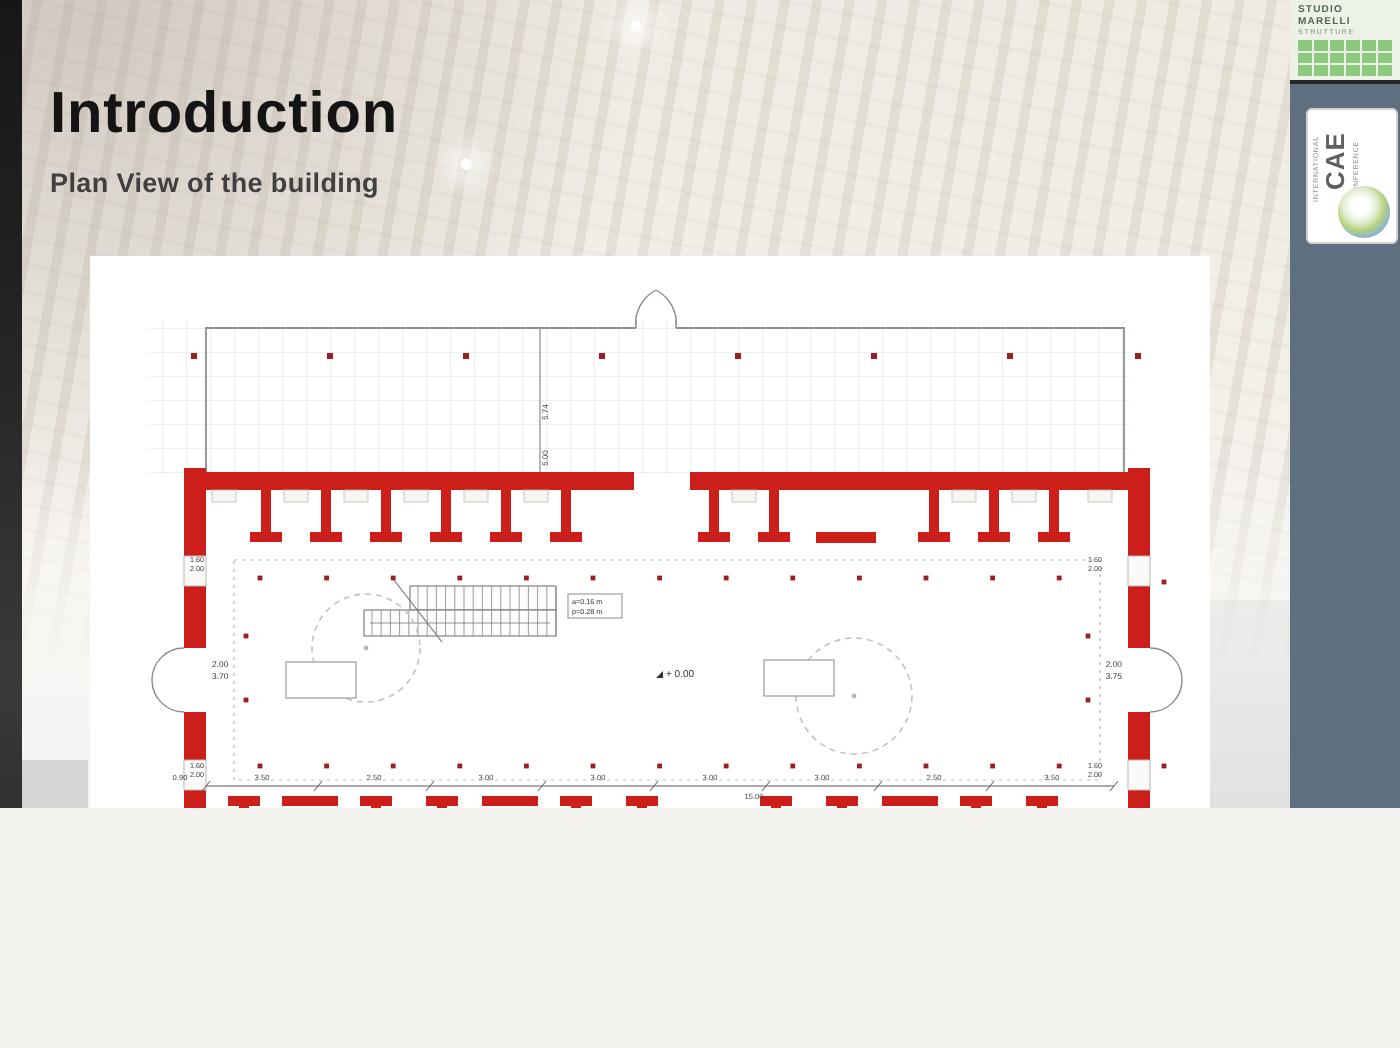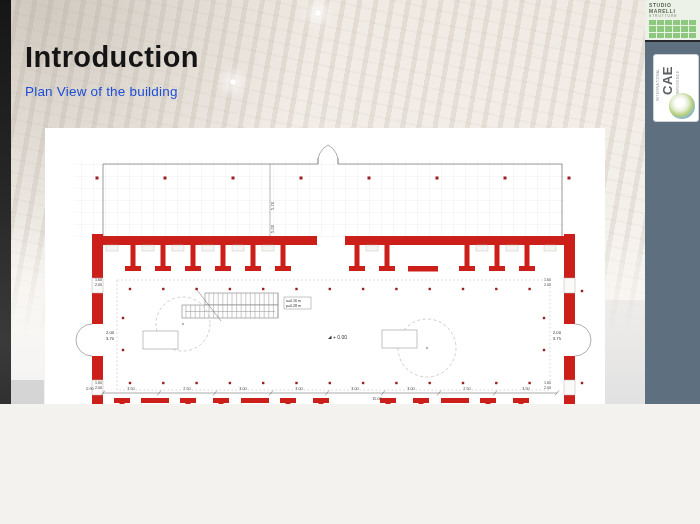--- a/index.html
+++ b/index.html
@@ -30,21 +30,21 @@
     background:linear-gradient(180deg,#161616 0%,#262626 35%,#3a3a3a 65%,#1e1e1e 100%);}
   .bg-wash{position:absolute;inset:0;background:rgba(252,251,249,.42);}
   .lamp{position:absolute;width:8px;height:8px;border-radius:50%;
     background:radial-gradient(circle,#fff 0 35%,rgba(255,255,255,.55) 60%,rgba(255,255,255,0) 72%);
     box-shadow:0 0 12px 5px rgba(255,255,255,.85);}
   .lamp1{left:229px;top:78px;}
   .lamp2{left:314px;top:9px;}
 
   
   .title{position:absolute;left:25px;top:22px;font-size:29px;font-weight:600;color:#141414;letter-spacing:.4px;}
-  .subtitle{position:absolute;left:25px;top:84px;font-size:13.5px;font-weight:400;color:#1d4ed8;letter-spacing:.2px;}
+  .subtitle{position:absolute;left:25px;top:84px;font-size:13.5px;font-weight:700;color:#404040;letter-spacing:.2px;}
 
   
   .plan-sheet{position:absolute;left:45px;top:128px;width:560px;height:336px;background:#ffffff;}
   .plan-sheet svg{display:block;width:560px;height:336px;}
   text{font-family:"Liberation Sans","DejaVu Sans",sans-serif;}
 
   
   .sidebar-bar{position:absolute;left:645px;top:40px;width:55px;height:484px;background:#5e7080;}
   .sidebar-divider{position:absolute;left:645px;top:38px;width:55px;height:4px;background:#24282b;}
   .logo-studio{position:absolute;left:645px;top:0;width:55px;height:40px;background:#edf2e8;}

